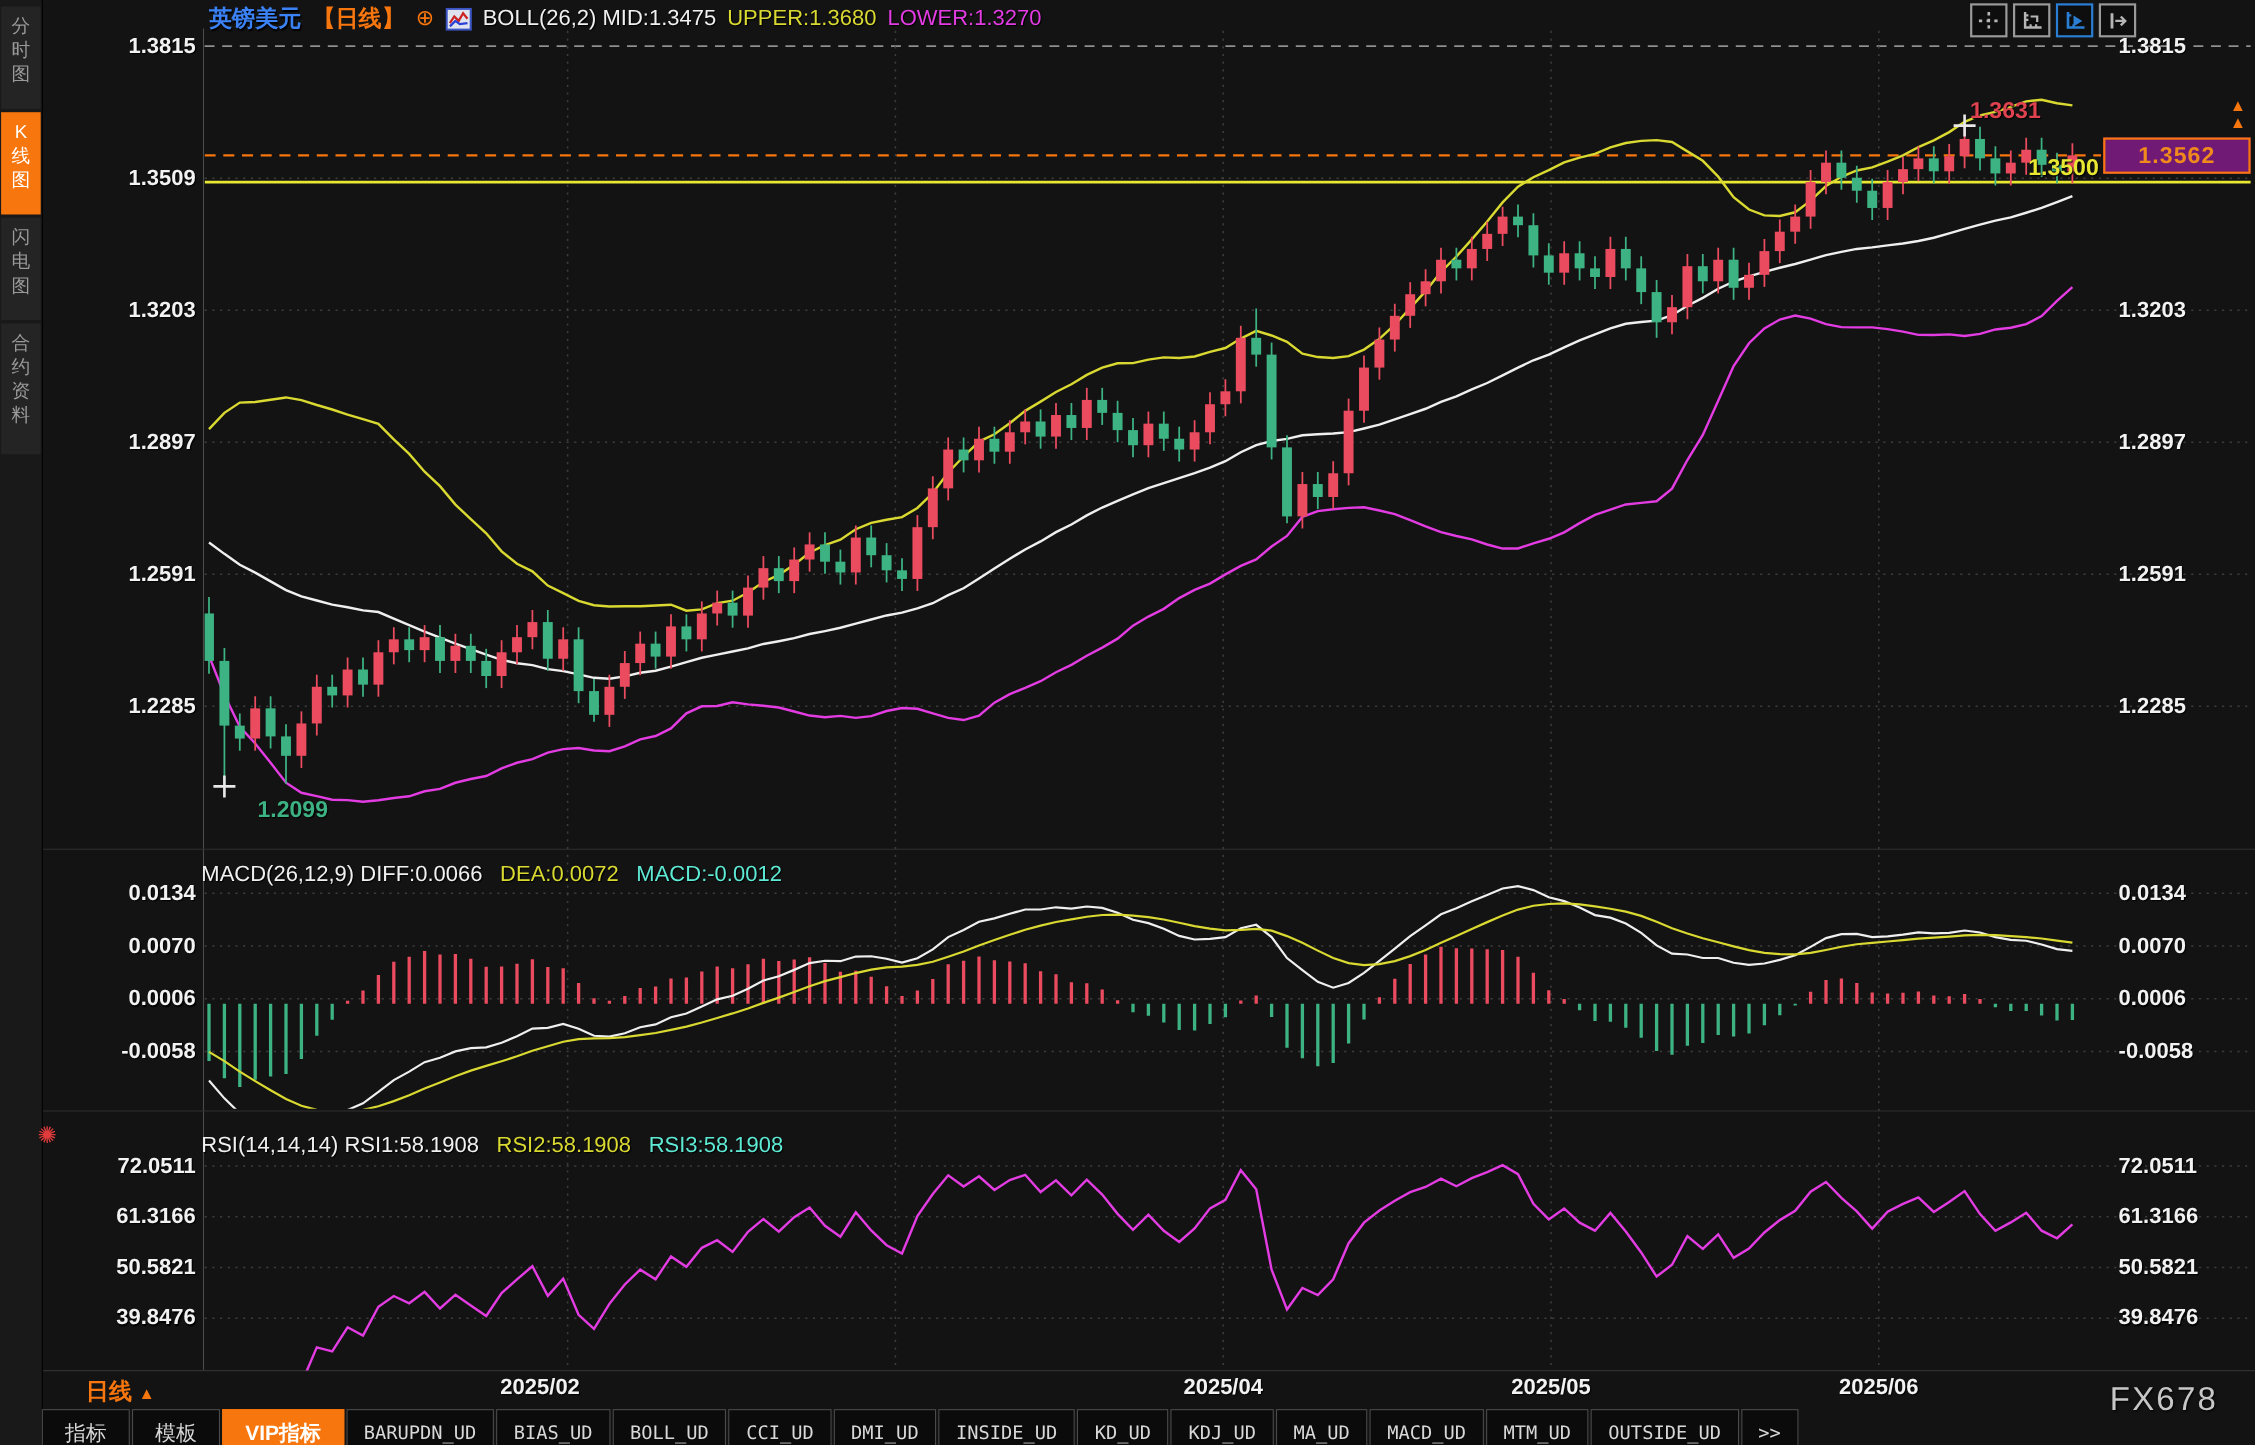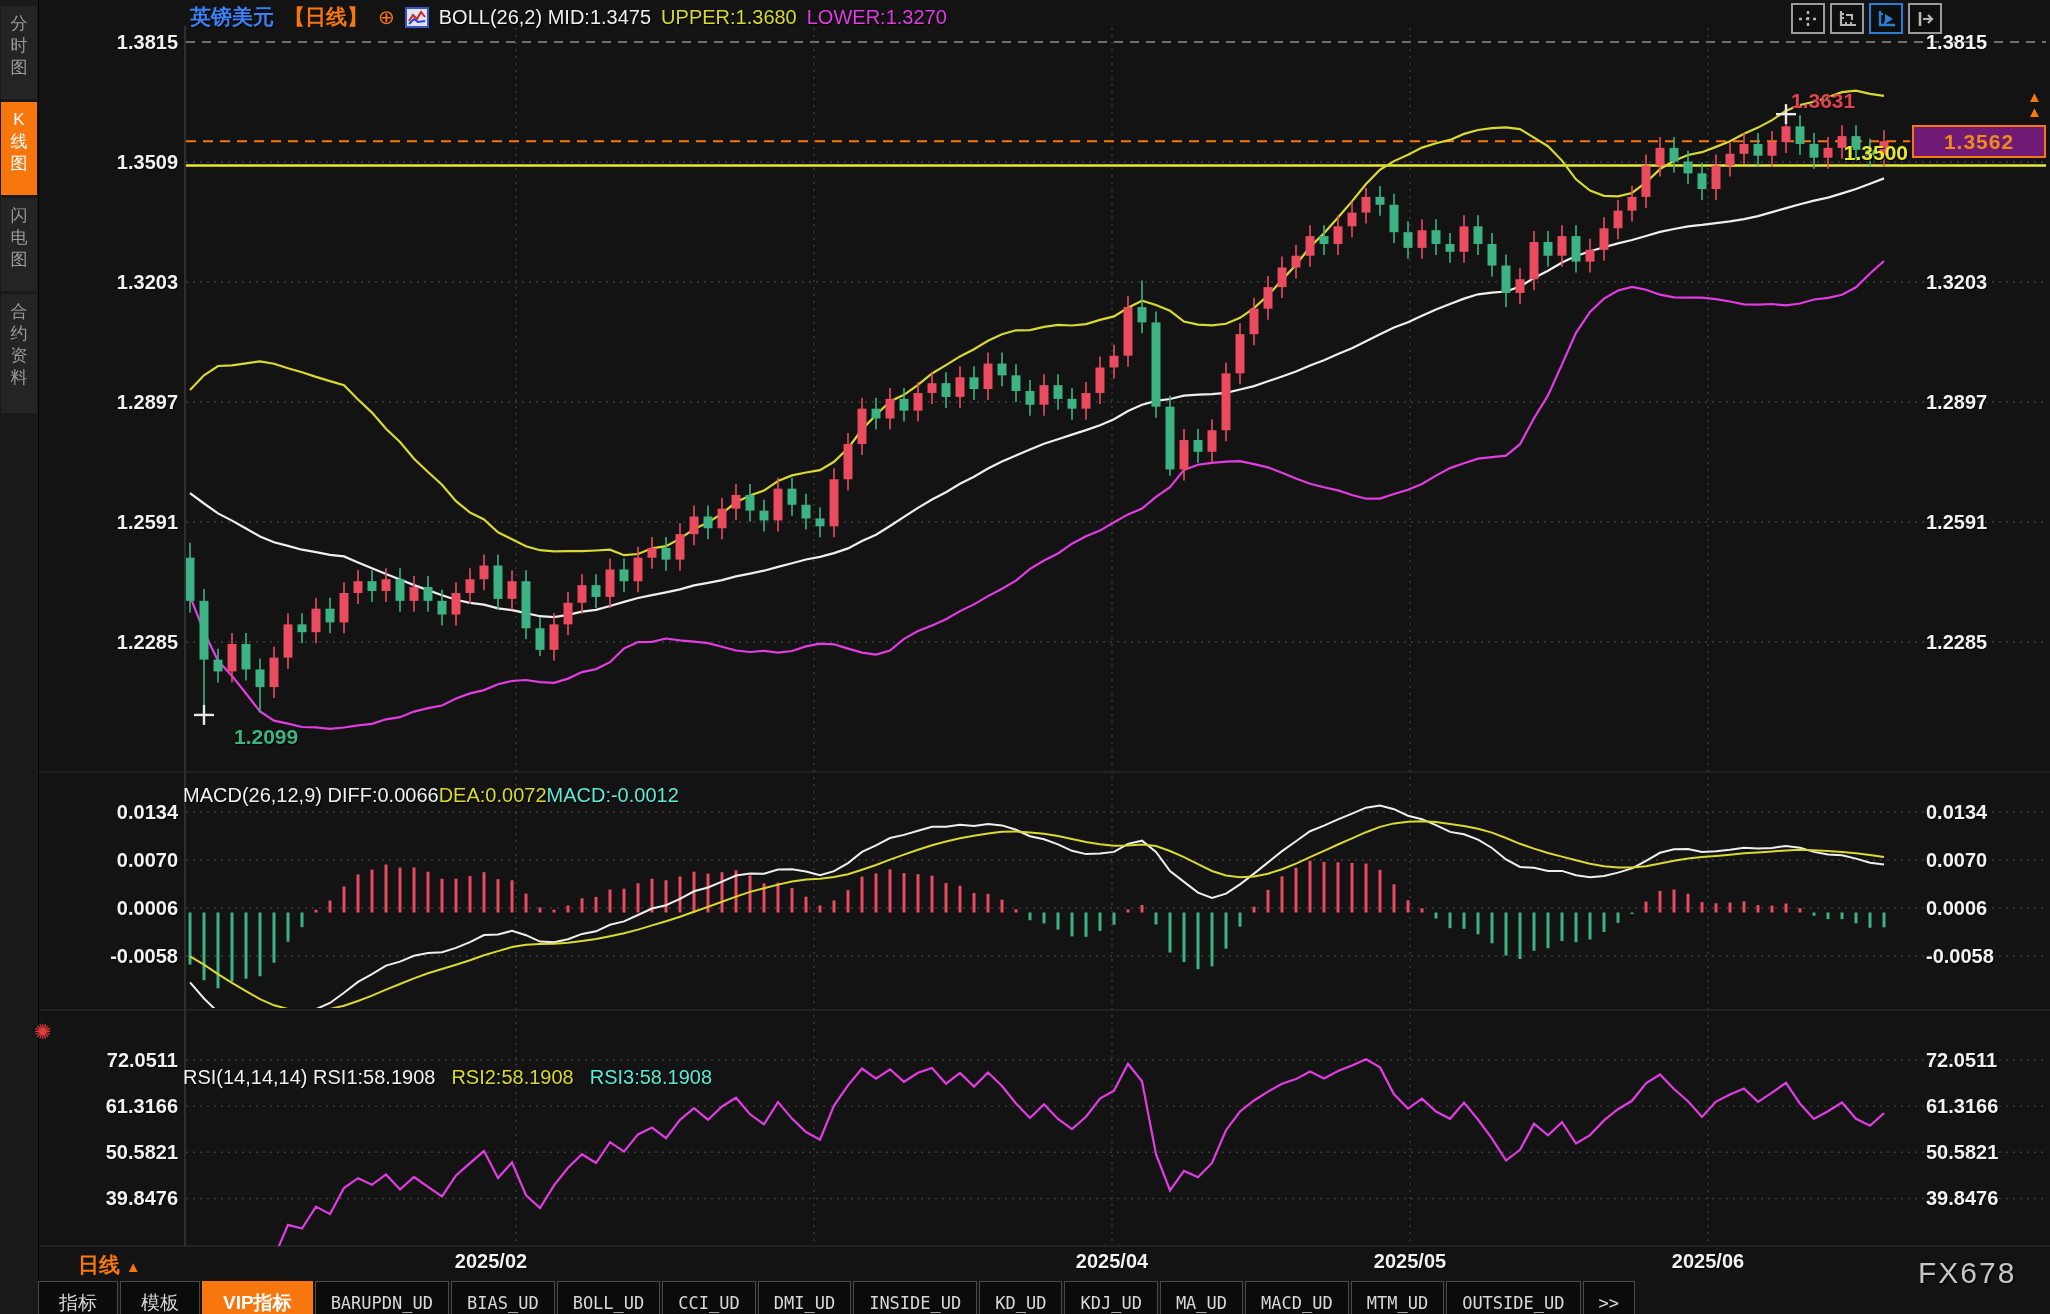--- a/index.html
+++ b/index.html
@@ -24,22 +24,22 @@
   #toolbar{position:absolute;left:1791px;top:3px;display:flex;gap:5px;}
   .tool-btn{width:30px;height:27px;border:2px solid #9a9a9a;background:#0e0e0e;display:flex;align-items:center;justify-content:center;cursor:pointer;}
   .tool-btn.active{border-color:#2a7fd4;}
   
   .ax{position:absolute;color:#f2f2f2;font-size:20px;font-weight:700;height:22px;line-height:22px;
     text-shadow:1px 1px 1px #000;pointer-events:none;}
   .ax.left{left:58px;width:120px;text-align:right;}
   .ax.right{left:1926px;width:120px;text-align:left;}
   .date-label{position:absolute;top:1250px;width:110px;text-align:center;color:#f2f2f2;font-size:20px;font-weight:700;text-shadow:1px 1px 1px #000;}
   
-  #macd-labels{position:absolute;left:183px;top:784px;display:flex;gap:0;font-size:20px;white-space:nowrap;text-shadow:1px 1px 1px #000;}
-  #rsi-labels{position:absolute;left:183px;top:1066px;display:flex;gap:16px;font-size:20px;white-space:nowrap;text-shadow:1px 1px 1px #000;}
+  #macd-labels{position:absolute;left:183px;top:784px;display:flex;gap:16px;font-size:20px;white-space:nowrap;text-shadow:1px 1px 1px #000;}
+  #rsi-labels{position:absolute;left:183px;top:1030px;display:flex;gap:16px;font-size:20px;white-space:nowrap;text-shadow:1px 1px 1px #000;}
   .lbl-white{color:#f0f0f0;} .lbl-yellow{color:#d9d932;} .lbl-magenta{color:#5eead4;}
   .sun-icon{position:absolute;left:34px;top:1020px;color:#e23b3b;font-size:21px;}
   
   #high-tag{position:absolute;left:1791px;top:89px;color:#e0434f;font-size:21px;font-weight:700;text-shadow:1px 1px 1px #000;}
   #level-tag{position:absolute;left:1740px;top:141px;width:168px;text-align:right;color:#e8e832;font-size:21px;font-weight:700;text-shadow:1px 1px 1px #000;}
   #low-tag{position:absolute;left:234px;top:725px;color:#3db383;font-size:21px;font-weight:700;text-shadow:1px 1px 1px #000;}
   #last-box{position:absolute;left:1912px;top:125px;width:130px;height:29px;border:2px solid #f7760d;background:#701a75;
     color:#f08a1d;font-size:21px;font-weight:700;display:flex;align-items:center;justify-content:center;letter-spacing:1px;}
   .up-arrow{position:absolute;color:#f7760d;font-size:15px;line-height:14px;}
   

